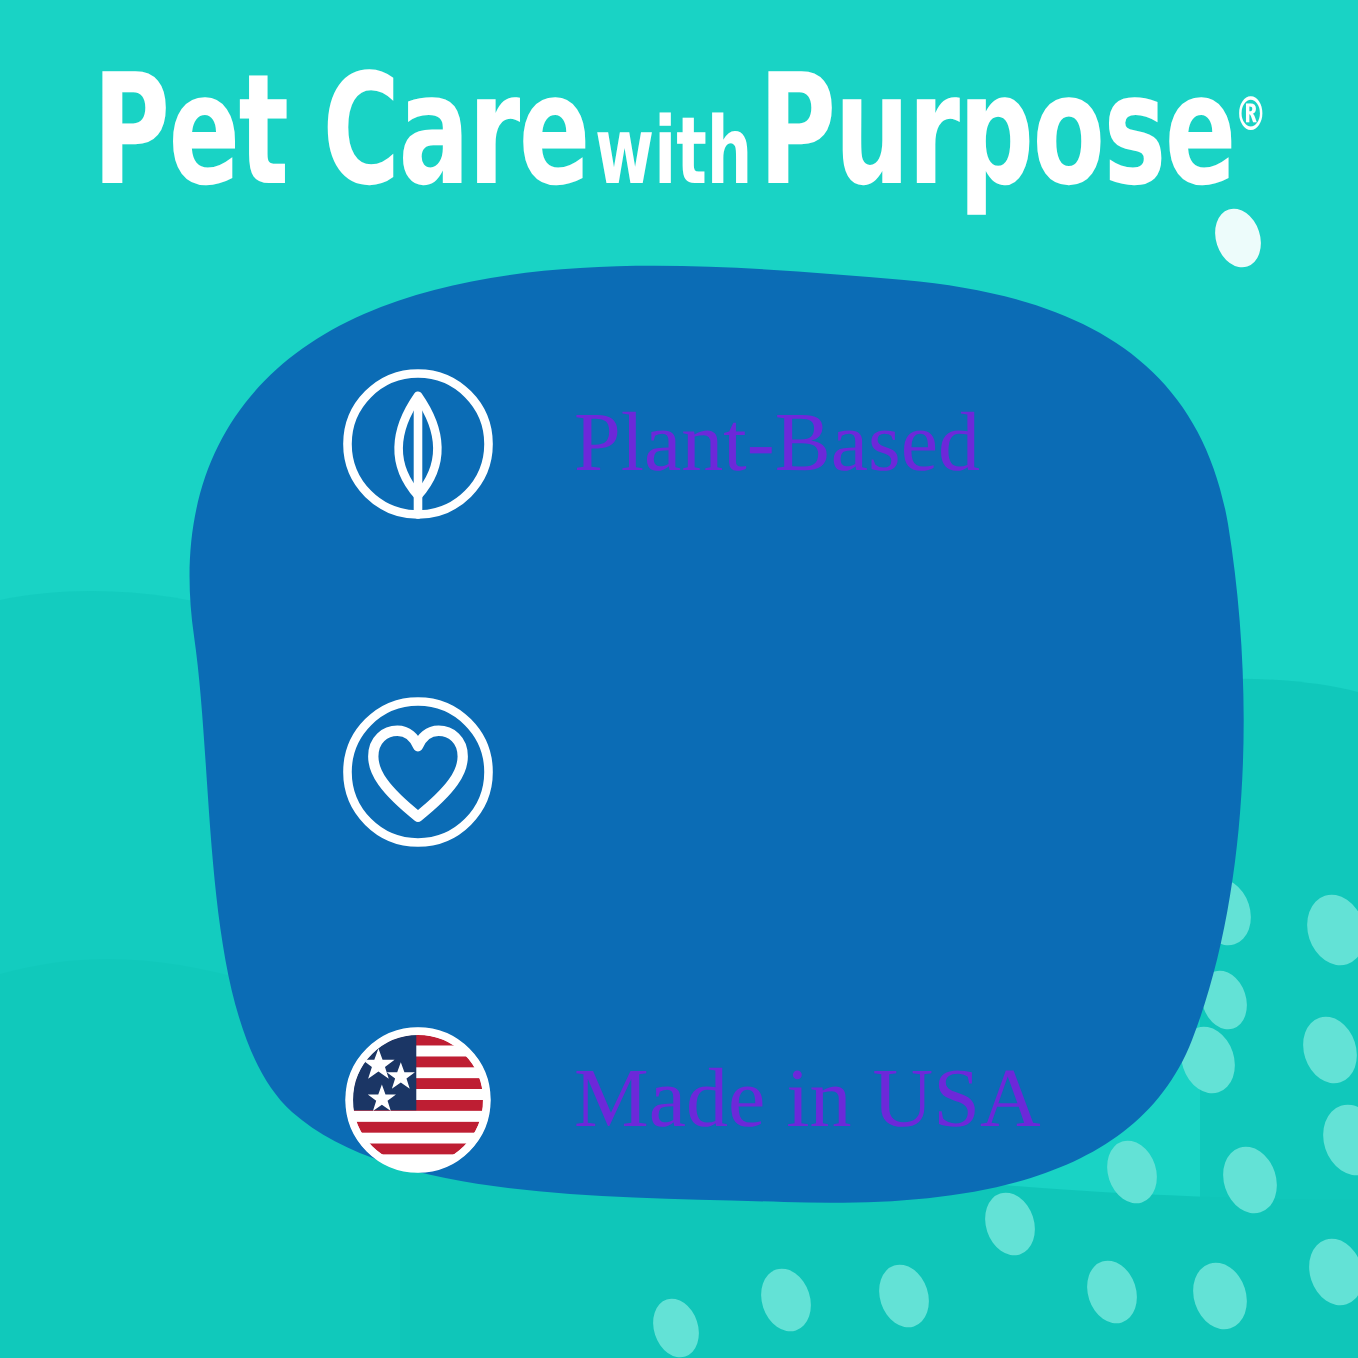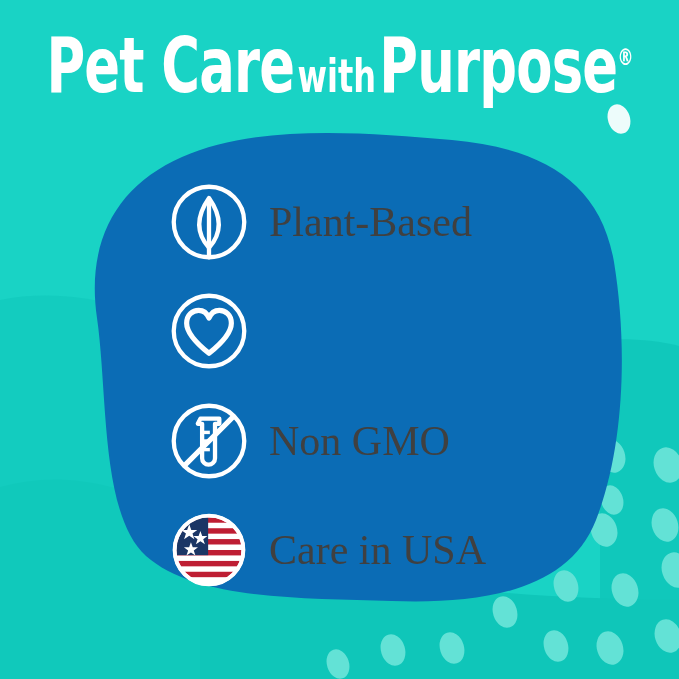--- a/index.html
+++ b/index.html
@@ -70,22 +70,22 @@
     align-items: center;
     height: 88px;
   }
   .badge-icon {
     width: 86px;
     height: 86px;
     flex: 0 0 86px;
     display: block;
   }
   .badge-label {
-    margin-left: 17px;
-    color: #404040;
+    margin-left: 35px;
+    color: #6d28d9;
     font-family: "Liberation Serif", "DejaVu Serif", serif;
     font-size: 42px;
     line-height: 1;
     white-space: nowrap;
   }
 </style>
 </head>
 <body>
 
 <div id="stage">
@@ -144,31 +144,20 @@
       <div class="badge-label">Plant-Based</div>
     </div>
 
     <div class="badge-row">
       <svg class="badge-icon" viewBox="0 0 100 100">
         <circle cx="50" cy="50" r="41" fill="none" stroke="#ffffff" stroke-width="5"></circle>
         <path d="M50 76 C 30 60 24 50 24 41 C 24 31 31 26 38 26 C 44 26 48 30 50 35 C 52 30 56 26 62 26 C 69 26 76 31 76 41 C 76 50 70 60 50 76 Z" fill="none" stroke="#ffffff" stroke-width="6" stroke-linejoin="round"></path>
       </svg>
     </div>
 
-    <div class="badge-row">
-      <svg class="badge-icon" viewBox="0 0 100 100">
-        <circle cx="50" cy="50" r="41" fill="none" stroke="#ffffff" stroke-width="5"></circle>
-        <path d="M40 24 L62 24 L62 30 L57 30 L57 70 A 7.5 7.5 0 0 1 42 70 L42 30 L37 30 Z" fill="none" stroke="#ffffff" stroke-width="5" stroke-linejoin="round"></path>
-        <line x1="42" y1="40" x2="51" y2="40" stroke="#ffffff" stroke-width="4"></line>
-        <line x1="42" y1="50" x2="51" y2="50" stroke="#ffffff" stroke-width="4"></line>
-        <line x1="42" y1="60" x2="51" y2="60" stroke="#ffffff" stroke-width="4"></line>
-        <line x1="22" y1="78" x2="78" y2="22" stroke="#ffffff" stroke-width="6" stroke-linecap="round"></line>
-      </svg>
-      <div class="badge-label">Non GMO</div>
-    </div>
 
     <div class="badge-row">
       <svg class="badge-icon" viewBox="0 0 100 100">
         <defs>
           <clipPath id="flagClip">
               <circle cx="50" cy="50" r="38"></circle>
             </clipPath>
         </defs>
         <circle cx="50" cy="50" r="42" fill="#ffffff"></circle>
         <g clip-path="url(#flagClip)">
@@ -183,17 +172,17 @@
           </g>
           <rect x="12" y="12" width="37" height="44" fill="#1B3665"></rect>
           <g fill="#ffffff">
             <polygon points="27,20 29.4,26.6 36.4,26.6 30.8,30.8 33,37.6 27,33.4 21,37.6 23.2,30.8 17.6,26.6 24.6,26.6"></polygon>
             <polygon points="40,28 42.1,33.8 48.2,33.8 43.3,37.5 45.2,43.4 40,39.8 34.8,43.4 36.7,37.5 31.8,33.8 37.9,33.8"></polygon>
             <polygon points="29,41 31.1,46.8 37.2,46.8 32.3,50.5 34.2,56.4 29,52.8 23.8,56.4 25.7,50.5 20.8,46.8 26.9,46.8"></polygon>
           </g>
         </g>
         <circle cx="50" cy="50" r="40" fill="none" stroke="#ffffff" stroke-width="4.5"></circle>
       </svg>
-      <div class="badge-label">Care in USA</div>
+      <div class="badge-label">Made in USA</div>
     </div>
 
   </div>
 </div>
 
 </body></html>

